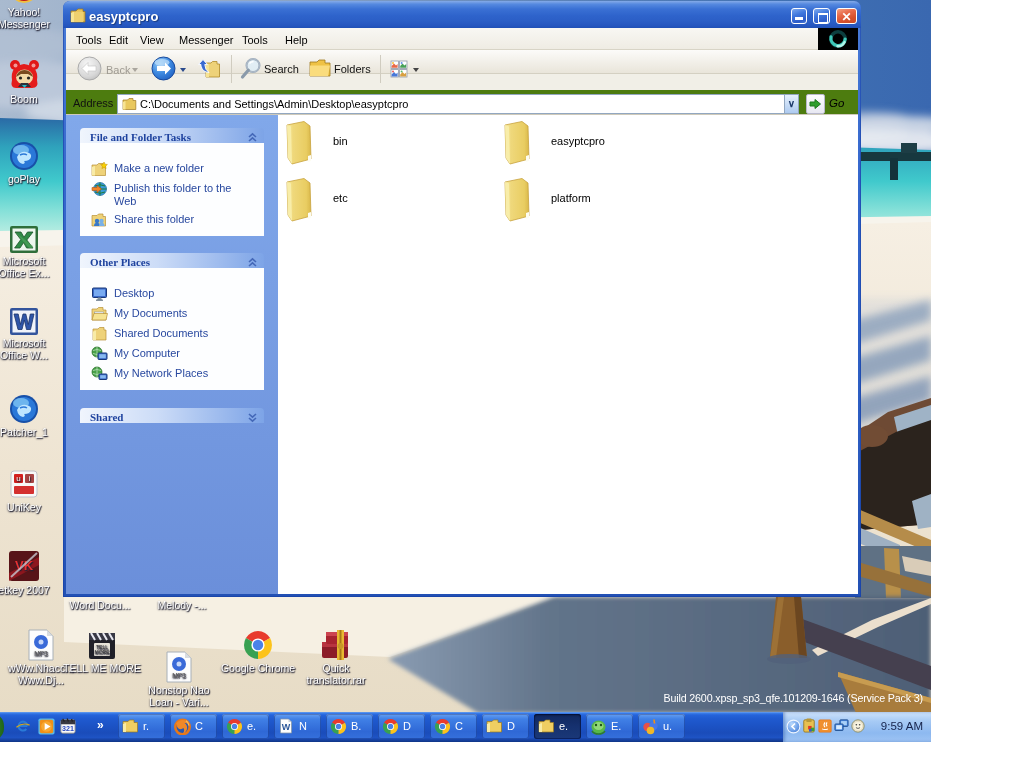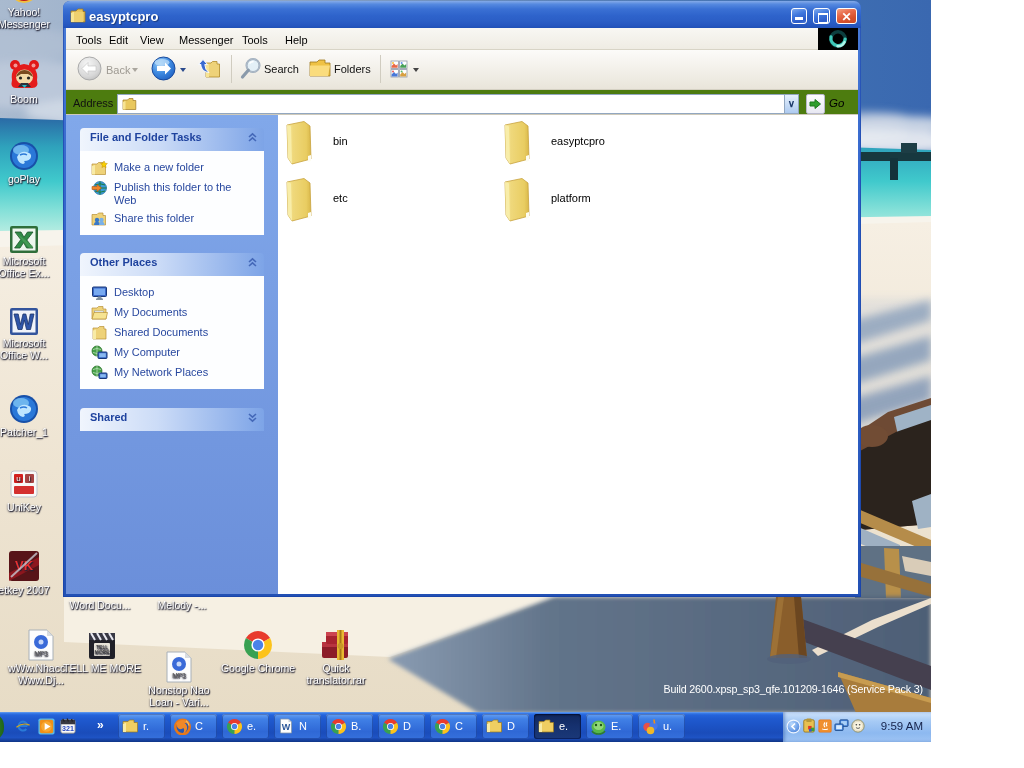--- a/index.html
+++ b/index.html
@@ -5,55 +5,55 @@
 html,body{margin:0;padding:0;background:#fff;width:1024px;height:768px;overflow:hidden;}
 *{box-sizing:border-box;}
 body{font-family:"Liberation Sans",sans-serif;}
 #screen{position:absolute;left:0;top:0;width:931px;height:742px;overflow:hidden;background:#e9e1d1;}
 #wall{position:absolute;left:0;top:0;}
 .dicon{position:absolute;text-align:center;color:#fff;font-size:10.5px;line-height:12px;text-shadow:1px 1px 1px #223,0 1px 2px #223;}
 .dicon svg{display:block;margin:0 auto;}
 .dicon .lbl{margin-top:1px;}
 #xpver{position:absolute;right:8px;top:678px;text-align:right;color:#fff;width:400px;}
 #xpver .l1{font-size:14px;font-weight:bold;letter-spacing:-0.4px;}
-#xpver .l2{font-size:10.7px;margin-top:5px;letter-spacing:-0.15px;}
+#xpver .l2{font-size:10.7px;margin-top:14px;letter-spacing:-0.15px;}
 
 #win{position:absolute;left:63px;top:1px;width:798px;height:596px;border-radius:7px 7px 0 0;
 background:linear-gradient(180deg,#4a7cd8 0%,#3567cd 30%,#2c5dc2 70%,#2250b4 100%);
 box-shadow:inset 0 0 0 1px rgba(20,60,160,.55);}
 #client{position:absolute;left:3px;top:27px;right:3px;bottom:3px;background:#f1efe7;}
 #titlebar{position:absolute;left:0;top:0;right:0;height:27px;color:#fff;border-radius:7px 7px 0 0;
 background:linear-gradient(180deg,#85abe8 0%,#5589e0 12%,#3a70d4 30%,#2e63cb 55%,#2b5ec6 75%,#2657c0 90%,#2050b6 100%);}
 #titlebar .ttext{position:absolute;left:26px;top:8px;font-size:13px;font-weight:bold;text-shadow:1px 1px 1px #1a3a7c;}
 #titlebar svg{position:absolute;left:7px;top:6px;}
 .capbtn{position:absolute;top:7px;width:17px;height:16px;border-radius:3px;border:1px solid #fff;
 background:linear-gradient(160deg,#7ba8ef 0%,#3f77dd 40%,#2c5bc8 80%,#4a7dd8 100%);}
 #btnmin{right:54px;width:16px;}#btnmax{right:31px;}
 #btnclose{right:4px;width:21px;background:linear-gradient(160deg,#f3a081 0%,#e86a4a 35%,#d6502c 70%,#c94a26 100%);}
 #btnmin:after{content:"";position:absolute;left:3px;bottom:3px;width:8px;height:3px;background:#fff;}
 #btnmax:after{content:"";position:absolute;left:3.5px;top:3.5px;width:8px;height:7px;border:1.6px solid #fff;border-top-width:2.6px;background:transparent;}
 #btnclose:after{content:"\2715";position:absolute;left:0;right:0;top:1px;text-align:center;color:#fff;font-size:12px;font-weight:bold;}
 #menubar{position:absolute;left:0;top:0;right:0;height:22px;background:linear-gradient(180deg,#f8f7f3,#efece3);border-bottom:1px solid #d8d4c6;font-size:11px;color:#000;}
 #menubar span{position:absolute;top:6px;}
 #throb{position:absolute;right:0;top:0;width:40px;height:22px;background:#000;}
-#toolbar{position:absolute;left:0;top:22px;right:0;height:40px;background:linear-gradient(180deg,#fcfbf9,#e9e5da);border-bottom:1px solid #d4d0c2;font-size:11px;}
+#toolbar{position:absolute;left:0;top:22px;right:0;height:24px;background:linear-gradient(180deg,#fcfbf9,#e9e5da);border-bottom:1px solid #d4d0c2;font-size:11px;}
 #addrbar{position:absolute;left:0;top:62px;right:0;height:25px;background:#4d7c0f;border-bottom:1px solid #cfcaba;font-size:11px;}
 #addrbar .albl{position:absolute;left:7px;top:7px;color:#111;}
 #addrinput{position:absolute;left:51px;top:4px;width:682px;height:20px;background:#fff;border:1px solid #92a7c0;}
 #addrinput .path{position:absolute;left:22px;top:3px;font-size:11px;color:#000;white-space:nowrap;}
 #addrdrop{position:absolute;right:0;top:0;width:14px;height:18px;background:linear-gradient(180deg,#e6f0fc,#aecbf0);border-left:1px solid #92a7c0;color:#1c3a6a;font-weight:bold;font-size:10px;text-align:center;line-height:18px;}
 #gobtn{position:absolute;left:740px;top:4px;width:19px;height:20px;background:linear-gradient(180deg,#fdfdfe,#e8e8f2);border:1px solid #b8b8cc;border-radius:2px;}
 #golbl{position:absolute;left:763px;top:7px;color:#000;font-size:11.5px;font-style:italic;}
 #content{position:absolute;left:0;top:87px;right:0;bottom:0;background:#fff;}
 #taskpane{position:absolute;left:0;top:0;width:212px;height:100%;background:linear-gradient(180deg,#81a8ea,#6b8fda);}
 .panel{position:absolute;left:14px;width:184px;}
-.phead{height:23px;border-radius:4px 4px 0 0;background:linear-gradient(90deg,#f0f5fd 0%,#ccdcf7 42%,#7da4e7 100%);position:relative;}
+.phead{height:15px;border-radius:4px 4px 0 0;background:linear-gradient(90deg,#f0f5fd 0%,#ccdcf7 42%,#7da4e7 100%);position:relative;font-family:Liberation Serif, serif;}
 .phead .pt{position:absolute;left:10px;top:3px;font-size:11px;font-weight:bold;color:#1e429e;}
 .phead svg{position:absolute;right:6px;top:4px;}
-.pbody{background:#fdfeff;padding:9px 0 4px 0;}
+.pbody{background:#fdfeff;padding:18px 0 4px 0;}
 .titem{position:relative;padding:1px 2px 1px 34px;font-size:11px;color:#28489f;min-height:17px;line-height:13px;margin-bottom:3px;}
 .titem svg{position:absolute;left:11px;top:0px;}
 
 #taskbar{position:absolute;left:0;top:712px;width:931px;height:30px;
 background:linear-gradient(180deg,#6da2ef 0%,#3a7ce8 4%,#2563da 10%,#1f5ad0 22%,#1c52c4 48%,#1a4cba 70%,#1e53c4 85%,#16409e 94%,#0f3585 100%);}
 #taskbar .qchev{position:absolute;left:97px;top:6px;color:#fff;font-size:12px;font-weight:bold;}
 .tbtn{position:absolute;top:2px;width:47px;height:25px;border-radius:3px;background:linear-gradient(180deg,#66a0f2 0%,#4080e6 20%,#2f68d6 70%,#3570dc 100%);box-shadow:inset 0 0 0 1px rgba(10,40,120,.45),inset 0 1px 0 rgba(170,210,255,.55);color:#fff;font-size:11px;}
 .tbtn.active{background:linear-gradient(180deg,#10275e 0%,#16316f 50%,#1a3878 100%);box-shadow:inset 0 1px 2px rgba(0,0,10,.6),inset 0 0 0 1px rgba(10,30,90,.8);}
 .tbtn svg{position:absolute;left:4px;top:4px;}
 .tbtn .bt{position:absolute;left:25px;top:6px;}
@@ -383,20 +383,21 @@
             <path d="M1,1 L7,1 L4,5Z" fill="#444"></path>
           </svg>
       </div>
       <div id="addrbar">
         <span class="albl">Address</span>
         <div id="addrinput">
           <svg style="position:absolute;left:4px;top:2px" width="15" height="14" viewBox="0 0 15 14">
             <path d="M1,3 L5.5,3 L7,1.5 L11,1.5 L11,3.5 L13.8,3.5 L13.8,12.5 L1,12.5Z" fill="#e9c85e" stroke="#a07820" stroke-width="0.7"></path>
             <path d="M1,5 L3.5,4 L3.5,12.5 L1,12.5Z" fill="#f7e493"></path>
           </svg>
+          <div class="path">C:\Documents and Settings\Admin\Desktop\easyptcpro</div>
           <div id="addrdrop">∨</div>
         </div>
         <div id="gobtn"><svg width="17" height="18" viewBox="0 0 17 18">
           <path d="M8,4.5 L13.5,9 L8,13.5 L8,11 L3,11 L3,7 L8,7Z" fill="#2e9e2e" stroke="#1c7a1c"></path>
         </svg></div>
         <span id="golbl">Go</span>
       </div>
       <div id="content">
         <div id="taskpane">
           <div class="panel" style="top:13px">

